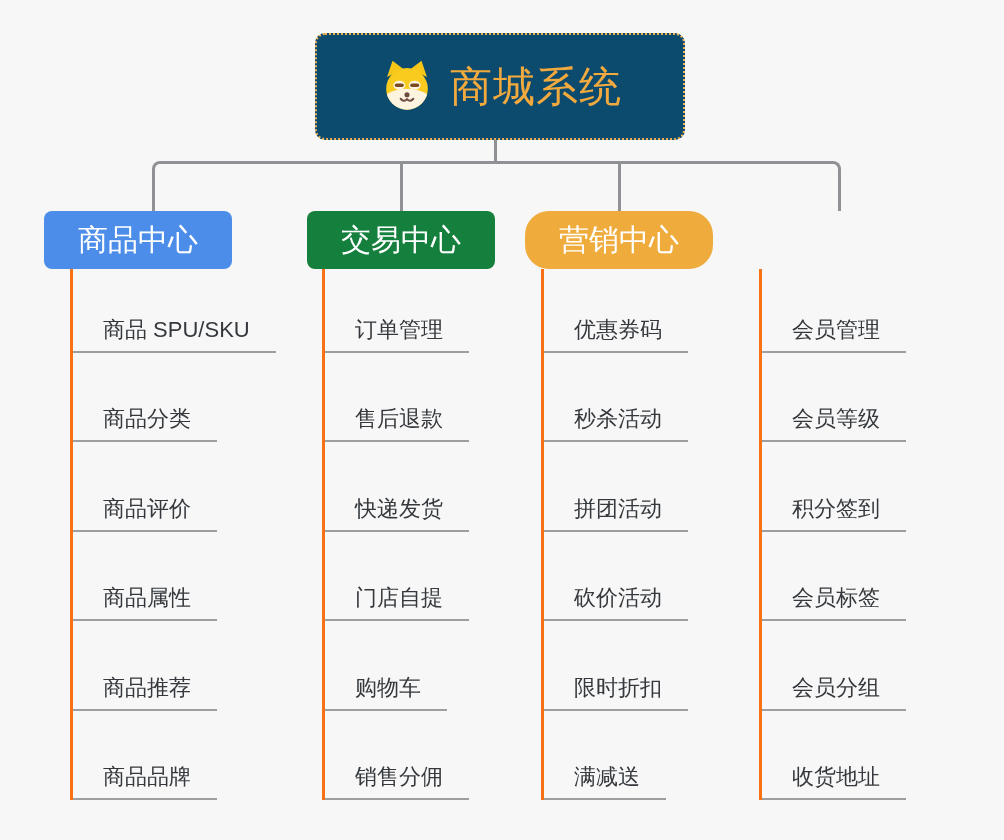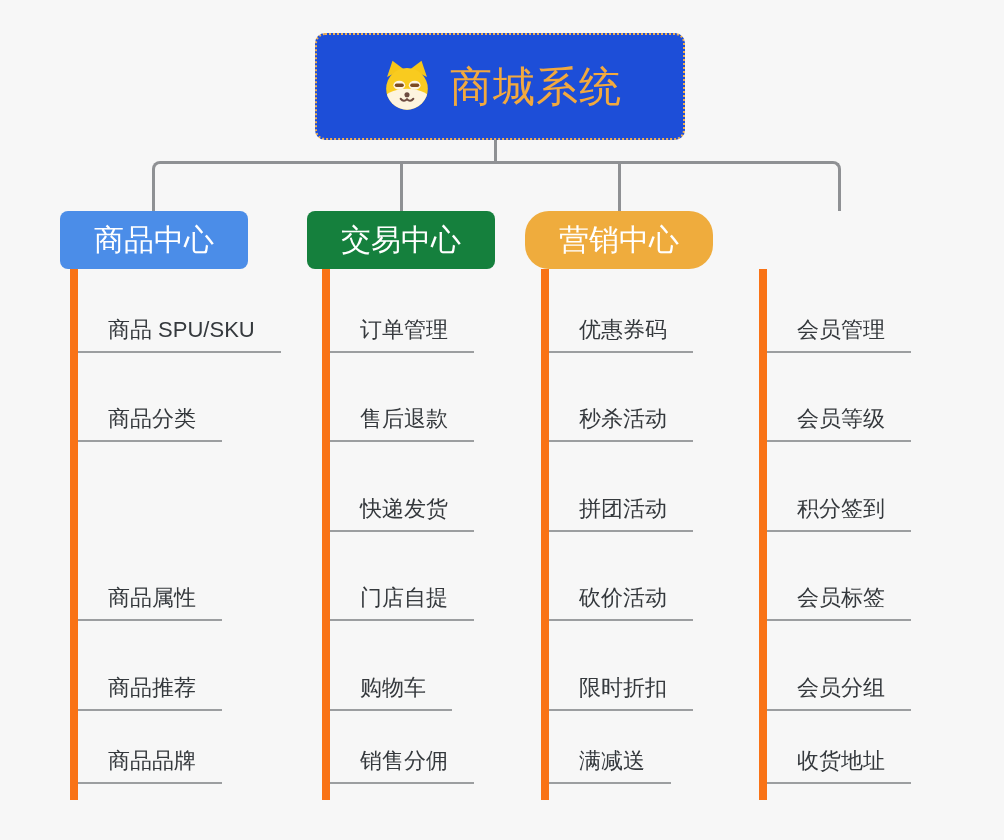--- a/index.html
+++ b/index.html
@@ -14,21 +14,21 @@
     width: 1004px;
     height: 840px;
     background: #F7F7F7;
   }
 
   
   .root-node {
     position: absolute;
     left: 315px; top: 33px;
     width: 370px; height: 107px;
-    background: #1d4ed8;
+    background: #0c4a6e;
     border: 2px dotted #F0B050;
     border-radius: 10px;
     display: flex;
     align-items: center;
     justify-content: center;
     gap: 14px;
   }
   .root-title {
     font-size: 42px;
     letter-spacing: 1px;
@@ -59,32 +59,32 @@
     width: 188px; height: 58px;
     border-radius: 8px;
     color: #FFFFFF;
     font-size: 30px;
     display: flex;
     align-items: center;
     justify-content: center;
     white-space: nowrap;
     cursor: default;
   }
-  .bh-0 { left: 60px; }
+  .bh-0 { left: 44px; }
   .bh-1 { left: 307px; }
   .bh-2 { left: 525px; border-radius: 24px; }
   .bh-3 { left: 745px; }
 
   
   .column {
     position: absolute;
     top: 269px;
     height: 531px;
     width: 250px;
-    border-left: 8px solid #f97316;
+    border-left: 3px solid #f97316;
   }
   .col-0 { left: 70px; }
   .col-1 { left: 322px; }
   .col-2 { left: 541px; }
   .col-3 { left: 759px; }
 
   .leaf {
     position: absolute;
     left: 0;
     padding: 0 26px 8px 30px;
@@ -93,21 +93,21 @@
     line-height: 1.2;
     color: #35393D;
     white-space: nowrap;
     width: fit-content;
   }
   .r0 { bottom: 447px; }
   .r1 { bottom: 358px; }
   .r2 { bottom: 268px; }
   .r3 { bottom: 179px; }
   .r4 { bottom: 89px; }
-  .r5 { bottom: 16px; margin-top: 16px; }
+  .r5 { bottom: 0px; margin-top: 16px; }
 </style>
 </head>
 <body>
 
 <div class="canvas">
 
   <div class="line trunk"></div>
   <div class="rail"></div>
   <div class="line drop-2"></div>
   <div class="line drop-3"></div>
@@ -133,20 +133,21 @@
     <span class="root-title">商城系统</span>
   </div>
 
   <div class="branch-header bh-0" style="background: rgb(75, 141, 232);">商品中心</div>
   <div class="branch-header bh-1" style="background: #15803d;">交易中心</div>
   <div class="branch-header bh-2" style="background: rgb(239, 172, 61);">营销中心</div>
 
   <div class="column col-0">
     <div class="leaf r0">商品 SPU/SKU</div>
     <div class="leaf r1">商品分类</div>
+    <div class="leaf r2">商品评价</div>
     <div class="leaf r3">商品属性</div>
     <div class="leaf r4">商品推荐</div>
     <div class="leaf r5">商品品牌</div>
   </div>
 
   <div class="column col-1">
     <div class="leaf r0">订单管理</div>
     <div class="leaf r1">售后退款</div>
     <div class="leaf r2">快递发货</div>
     <div class="leaf r3">门店自提</div>

